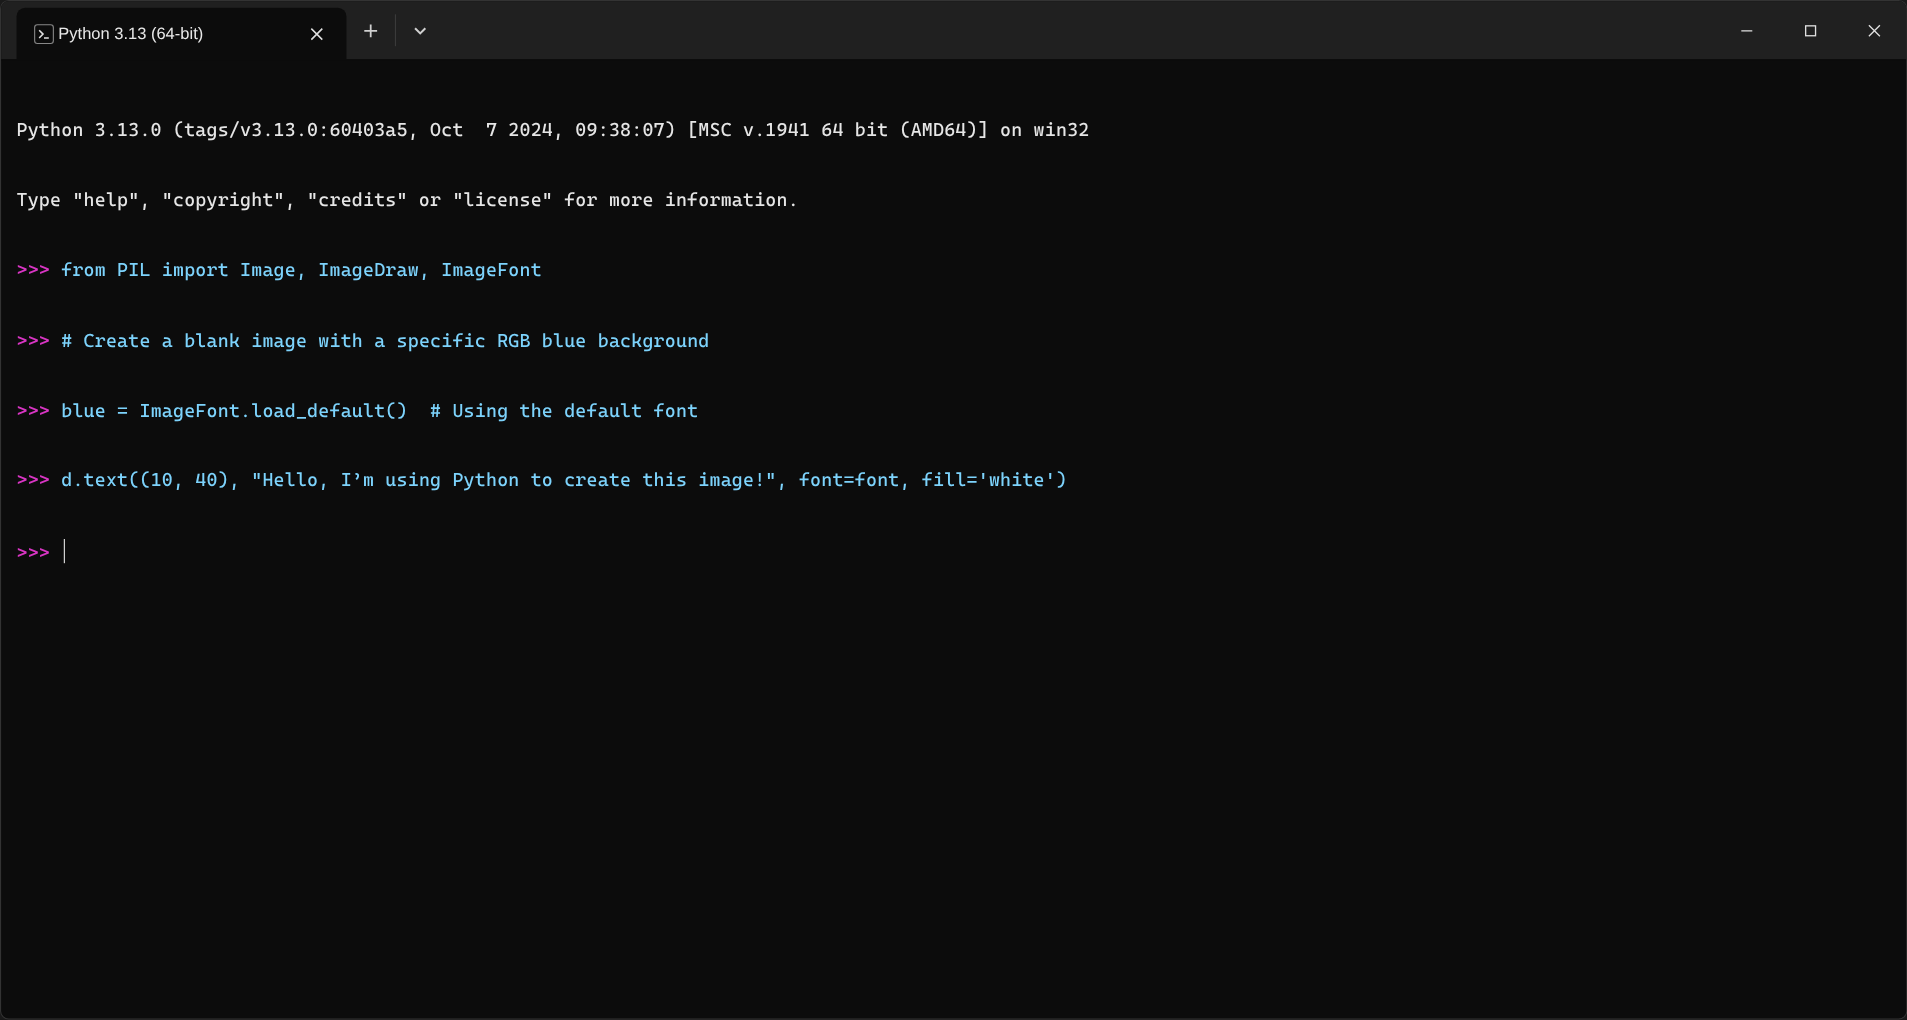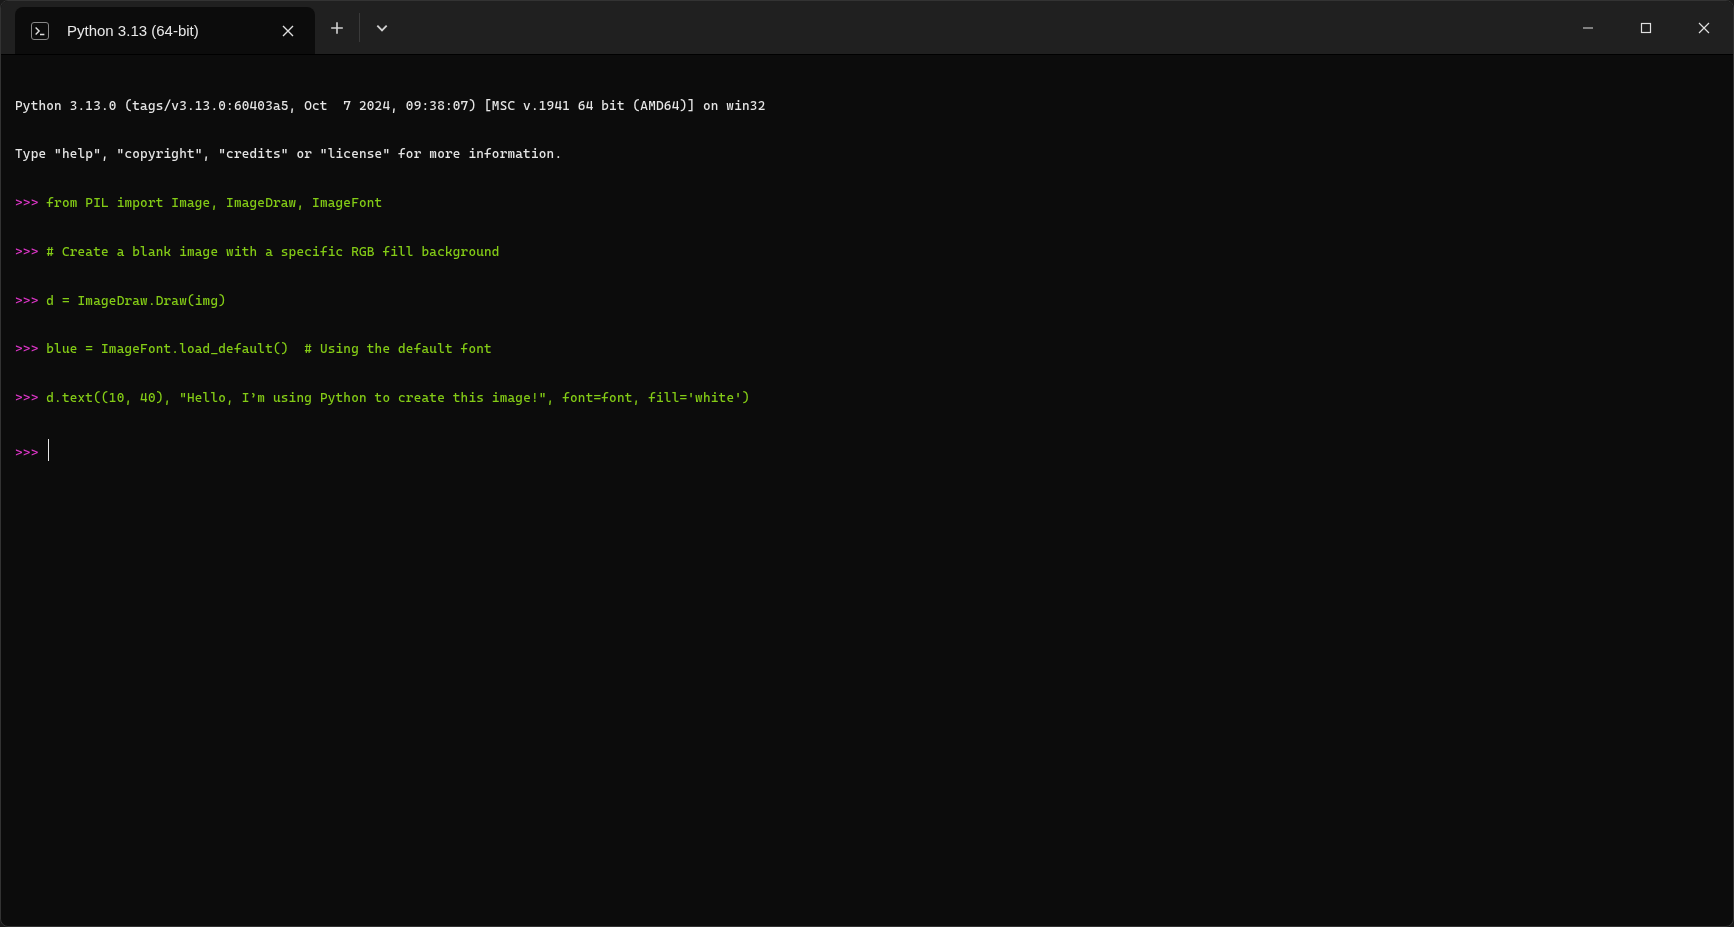--- a/index.html
+++ b/index.html
@@ -7,21 +7,21 @@
   .window {
     width:1734px; height:927px; background:#0c0c0c; position:relative;
     border:1px solid #333; border-radius:8px; overflow:hidden;
   }
   
   .titlebar {
     height:54px; background:#202020; display:flex; align-items:stretch;
     border-bottom:1px solid #000;
   }
   .tab {
-    display:flex; align-items:center; gap:18px; padding:0 14px 0 16px;
+    display:flex; align-items:center; gap:4px; padding:0 14px 0 16px;
     background:#0c0c0c; border-top-left-radius:8px; border-top-right-radius:8px;
     margin:6px 0 0 14px; min-width:300px; position:relative;
   }
   .tab-icon {
     width:18px; height:18px; display:inline-flex; align-items:center; justify-content:center;
     color:#e0e0e0; font-size:13px; border:1px solid #888; border-radius:3px; padding:1px;
   }
   .tab-title { color:#e8e8e8; font-size:15px; font-family:"Segoe UI", sans-serif; flex:1; }
   .tab-close {
     width:26px; height:26px; display:flex; align-items:center; justify-content:center;
@@ -35,27 +35,27 @@
   .spacer { flex:1; }
   .win-controls { display:flex; }
   .win-btn {
     width:58px; height:54px; display:flex; align-items:center; justify-content:center;
     color:#e0e0e0; cursor:pointer;
   }
   .win-btn svg { width:12px; height:12px; }
 
   
   .terminal {
-    padding:10px 14px; color:#e6e6e6; font-size:13px; line-height:1.25;
+    padding:10px 14px; color:#e6e6e6; font-size:17px; line-height:1.25;
     white-space:pre; font-family:Consolas, "Cascadia Mono", monospace;
     letter-spacing:0.2px;
   }
   .line { display:block; }
   .prompt { color:#d935c4; }
-  .code   { color:#84cc16;margin-top:44px; }
+  .code   { color:#7dd3fc;margin-top:44px; }
   .cursor {
     display:inline-block; width:1px; height:22px; background:#e6e6e6;
     vertical-align:-4px; margin-left:2px; animation:blink 1s step-end infinite;
   }
   @keyframes blink { 50% { opacity:0; } }
 </style>
 </head>
 <body>
 
 <div class="window">
@@ -103,20 +103,19 @@
             <path d="M1 1 L11 11 M11 1 L1 11"></path>
           </svg>
       </div>
     </div>
   </div>
 
   <div class="terminal">
     <span class="line">Python 3.13.0 (tags/v3.13.0:60403a5, Oct  7 2024, 09:38:07) [MSC v.1941 64 bit (AMD64)] on win32</span>
     <span class="line">Type "help", "copyright", "credits" or "license" for more information.</span>
     <span class="line"><span class="prompt">&gt;&gt;&gt; </span><span class="code">from PIL import Image, ImageDraw, ImageFont</span></span>
-    <span class="line"><span class="prompt">&gt;&gt;&gt; </span><span class="code"># Create a blank image with a specific RGB fill background</span></span>
-    <span class="line"><span class="prompt">&gt;&gt;&gt; </span><span class="code">d = ImageDraw.Draw(img)</span></span>
+    <span class="line"><span class="prompt">&gt;&gt;&gt; </span><span class="code"># Create a blank image with a specific RGB blue background</span></span>
     <span class="line"><span class="prompt">&gt;&gt;&gt; </span><span class="code">blue = ImageFont.load_default()  # Using the default font</span></span>
     <span class="line"><span class="prompt">&gt;&gt;&gt; </span><span class="code">d.text((10, 40), "Hello, I’m using Python to create this image!", font=font, fill='white')</span></span>
     <span class="line"><span class="prompt">&gt;&gt;&gt; </span><span class="cursor"></span></span>
   </div>
 
 </div>
 
 </body></html>

